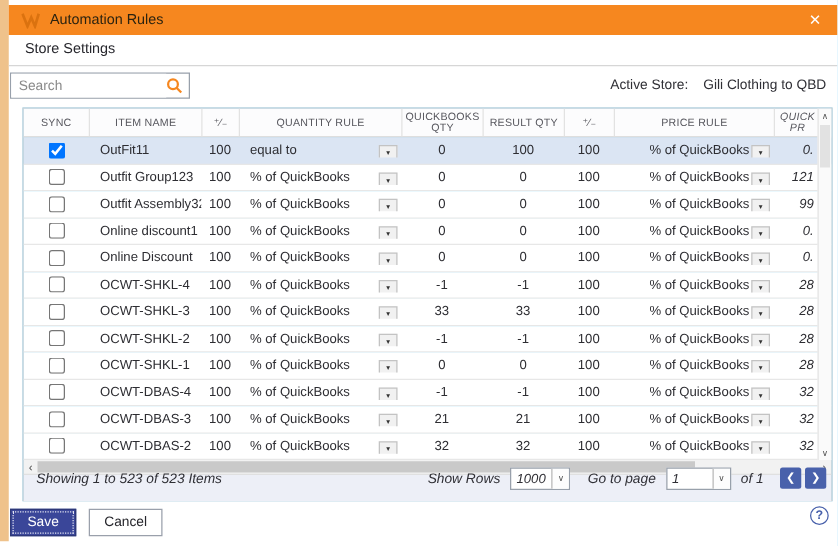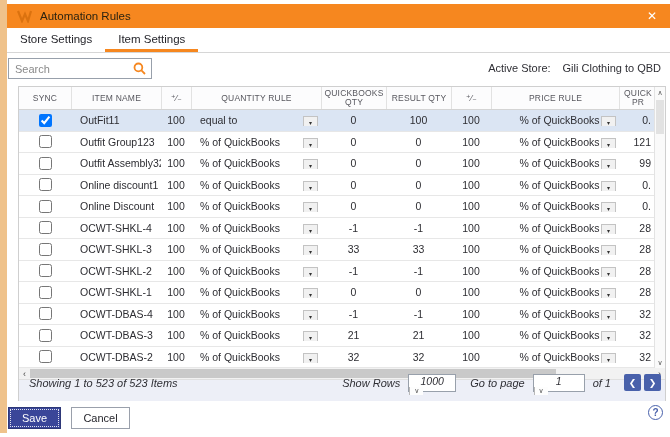--- a/index.html
+++ b/index.html
@@ -46,21 +46,21 @@
   .trow.selected { background:#dbe5f3; }
   .td { overflow:hidden; white-space:nowrap; }
   .c-sync { width:52px; display:flex; justify-content:center; }
   .c-sync input { width:13px; height:13px; }
   .c-item { width:90px; padding-left:9px; text-align:left; }
   .c-pct  { width:30px; text-align:center; }
   .c-rule { width:130px; padding-left:9px; position:relative; text-align:left; }
   .c-qty  { width:65px; text-align:center; }
   .c-pct2 { width:40px; text-align:center; }
   .c-prule{ width:128px; padding-left:9px; position:relative; text-align:center; }
-  .c-qpr  { flex:1; text-align:right; padding-right:14px; }
+  .c-qpr  { flex:1; text-align:right; padding-right:14px;font-style:italic; }
   .th.c-qpr { justify-content:center; text-align:center; padding-right:11px; white-space:normal; }
   .th.c-item, .th.c-rule, .th.c-prule { justify-content:center; padding-left:2px; }
   .th.c-qty { white-space:normal; }
   .dd-btn { position:absolute; right:3px; top:2px; width:15px; height:14px; background:#f1f1f1;
     border:1px solid #c3c3c3; font-size:6px; color:#333; display:flex; align-items:center;
     justify-content:center; line-height:1; }
 
   
   .vscroll { position:absolute; top:0; right:0; width:11px; height:281px; background:#fafafa;
     border-left:1px solid #e3e3e3; }
@@ -73,21 +73,21 @@
     border-bottom:1px solid #e0e0e0; }
   .hscroll .arr { position:absolute; top:0; width:11px; height:11px; font-size:9px; color:#444;
     display:flex; align-items:center; justify-content:center; }
   .hscroll .left { left:0; } .hscroll .right { right:0; }
   .hthumb { position:absolute; left:11px; top:1px; width:526px; height:9px; background:#c9c9c9; }
 
   
   .tfoot { position:absolute; top:293px; left:0; width:646px; height:21px; background:#edeff7;
     display:flex; align-items:center; font-size:11px; color:#2f2f35; padding:0 4px 16px 10px;font-style:italic; }
   .tfoot .spacer { flex:1; }
-  .combo { height:18px; background:#fff; border:1px solid #98a0ab; display:flex; align-items:center;flex-direction:column; }
+  .combo { height:18px; background:#fff; border:1px solid #98a0ab; display:flex; align-items:center; }
   .combo .cval { padding:0 4px; font-size:10.5px; flex:1; }
   .combo .cdd { width:14px; align-self:stretch; border-left:1px solid #b8b8b8; display:flex;
     align-items:center; justify-content:center; font-size:7px; color:#555; background:#fdfdfd; }
   .rows-combo { width:48px; margin:0 14px 0 8px; }
   .page-combo { width:52px; margin:0 8px; }
   .of-label { margin-right:10px; }
   .pg-btn { width:17px; height:17px; border-radius:2px; background:#4961ab; color:#fff;
     display:flex; align-items:center; justify-content:center; font-size:9px; margin-left:3px; }
 
   
@@ -111,21 +111,20 @@
   <div class="titlebar">
     <svg class="title-icon" viewBox="0 0 15 13">
       <path d="M1 1 L5 11 L8 4 L11 11 L14 1" fill="none" stroke="#d9700e" stroke-width="2.2"></path>
     </svg>
     <span class="title-text">Automation Rules</span>
     <span class="close-btn">✕</span>
   </div>
 
   <div class="tabs">
     <div class="tab">Store Settings</div>
-    <div class="tab active">Item Settings</div>
   </div>
 
   <div class="search-wrap">
     <input class="search-input" type="text" placeholder="Search" style="">
     <svg class="search-icon" viewBox="0 0 13 13">
       <circle cx="5.4" cy="5.4" r="3.9" fill="none" stroke="#f6871f" stroke-width="1.8"></circle>
       <line x1="8.4" y1="8.4" x2="12" y2="12" stroke="#f6871f" stroke-width="1.8"></line>
     </svg>
   </div>
 

